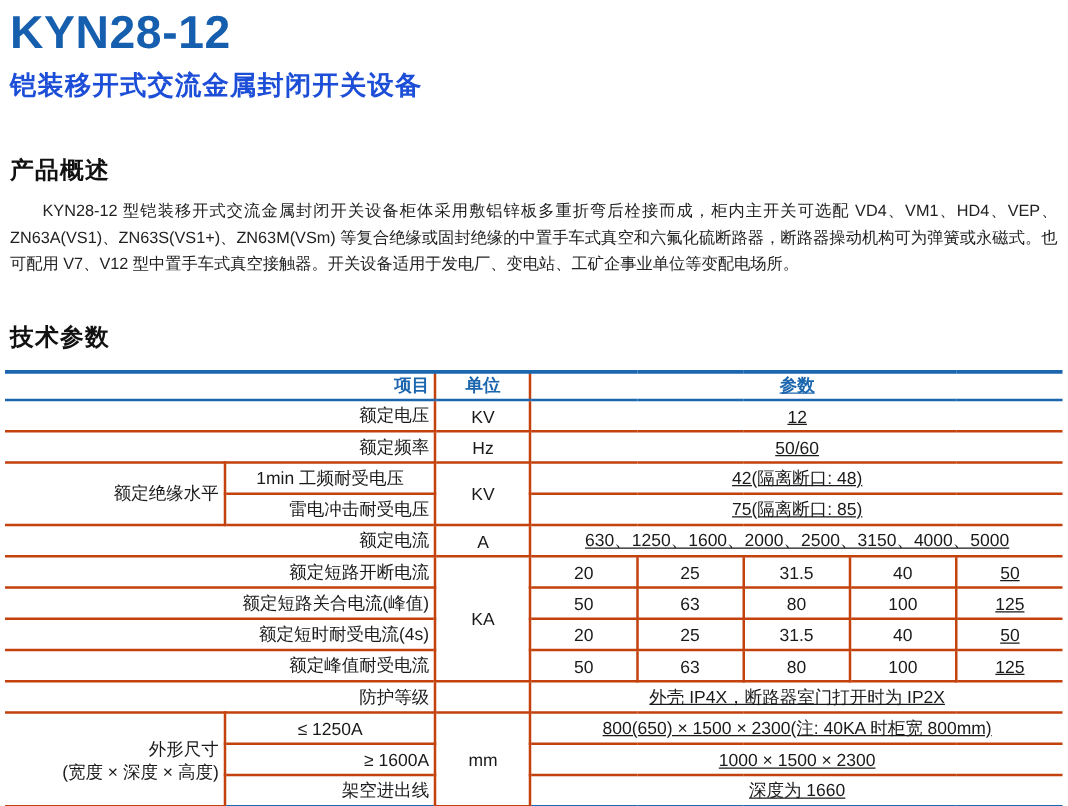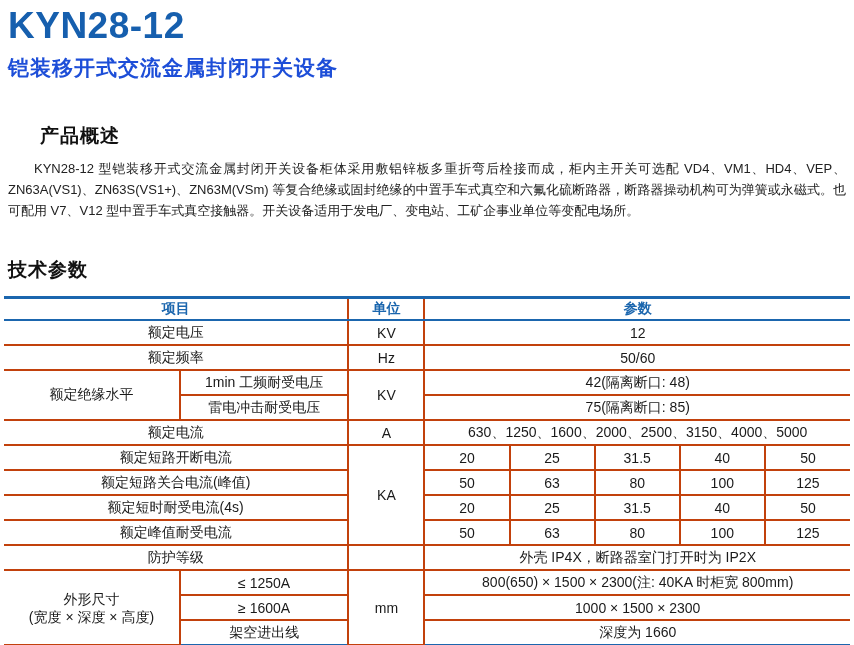--- a/index.html
+++ b/index.html
@@ -15,21 +15,21 @@
   }
   .product-subtitle {
     color: #1d4ed8; font-size: 21px; font-weight: bold;
     margin-top: 7px; letter-spacing: 1px;
   }
 
   .section-heading {
     font-size: 19px; font-weight: bold; color: #111; letter-spacing: 1px;
     padding-left: 4px;
   }
-  .overview-heading { margin-top: 41px; margin-left: 32px; }
+  .overview-heading { margin-top: 41px; }
   .overview-body {
     margin-top: 9px; padding: 0 4px;
     font-size: 13px; line-height: 21px; color: #222;
     text-indent: 2em; text-align: justify;
   }
 
   .specs-heading { margin-top: 36px; }
 
   table.specs {
     width: 100%; margin-top: 13px;
@@ -40,22 +40,22 @@
   table.specs th, table.specs td {
     border: 2px solid #c2410c;
     text-align: center; vertical-align: middle;
     font-size: 14px; height: 25px; padding: 1px 4px;
     overflow: hidden; white-space: nowrap;
   }
   table.specs th {
     color: #1b66ae; font-weight: bold; height: 23px;
     border-top: none; border-bottom: 2px solid #1b66ae;
   }
-  table.specs th:first-child, table.specs td:first-child { border-left: none; }
-  table.specs th:last-child,  table.specs td:last-child  { border-right: none; }
+  table.specs th:first-child, table.specs td:first-child { border-left: none; text-align: right; }
+  table.specs th:last-child,  table.specs td:last-child  { border-right: none; text-decoration: underline; }
   table.specs tr:last-child td { border-bottom: none; }
   .cell-2line { line-height: 18px; white-space: nowrap; }
 </style>
 </head>
 <body>
 
 <div class="page">
 
   <div class="masthead">
     <div class="product-title">KYN28-12</div>

